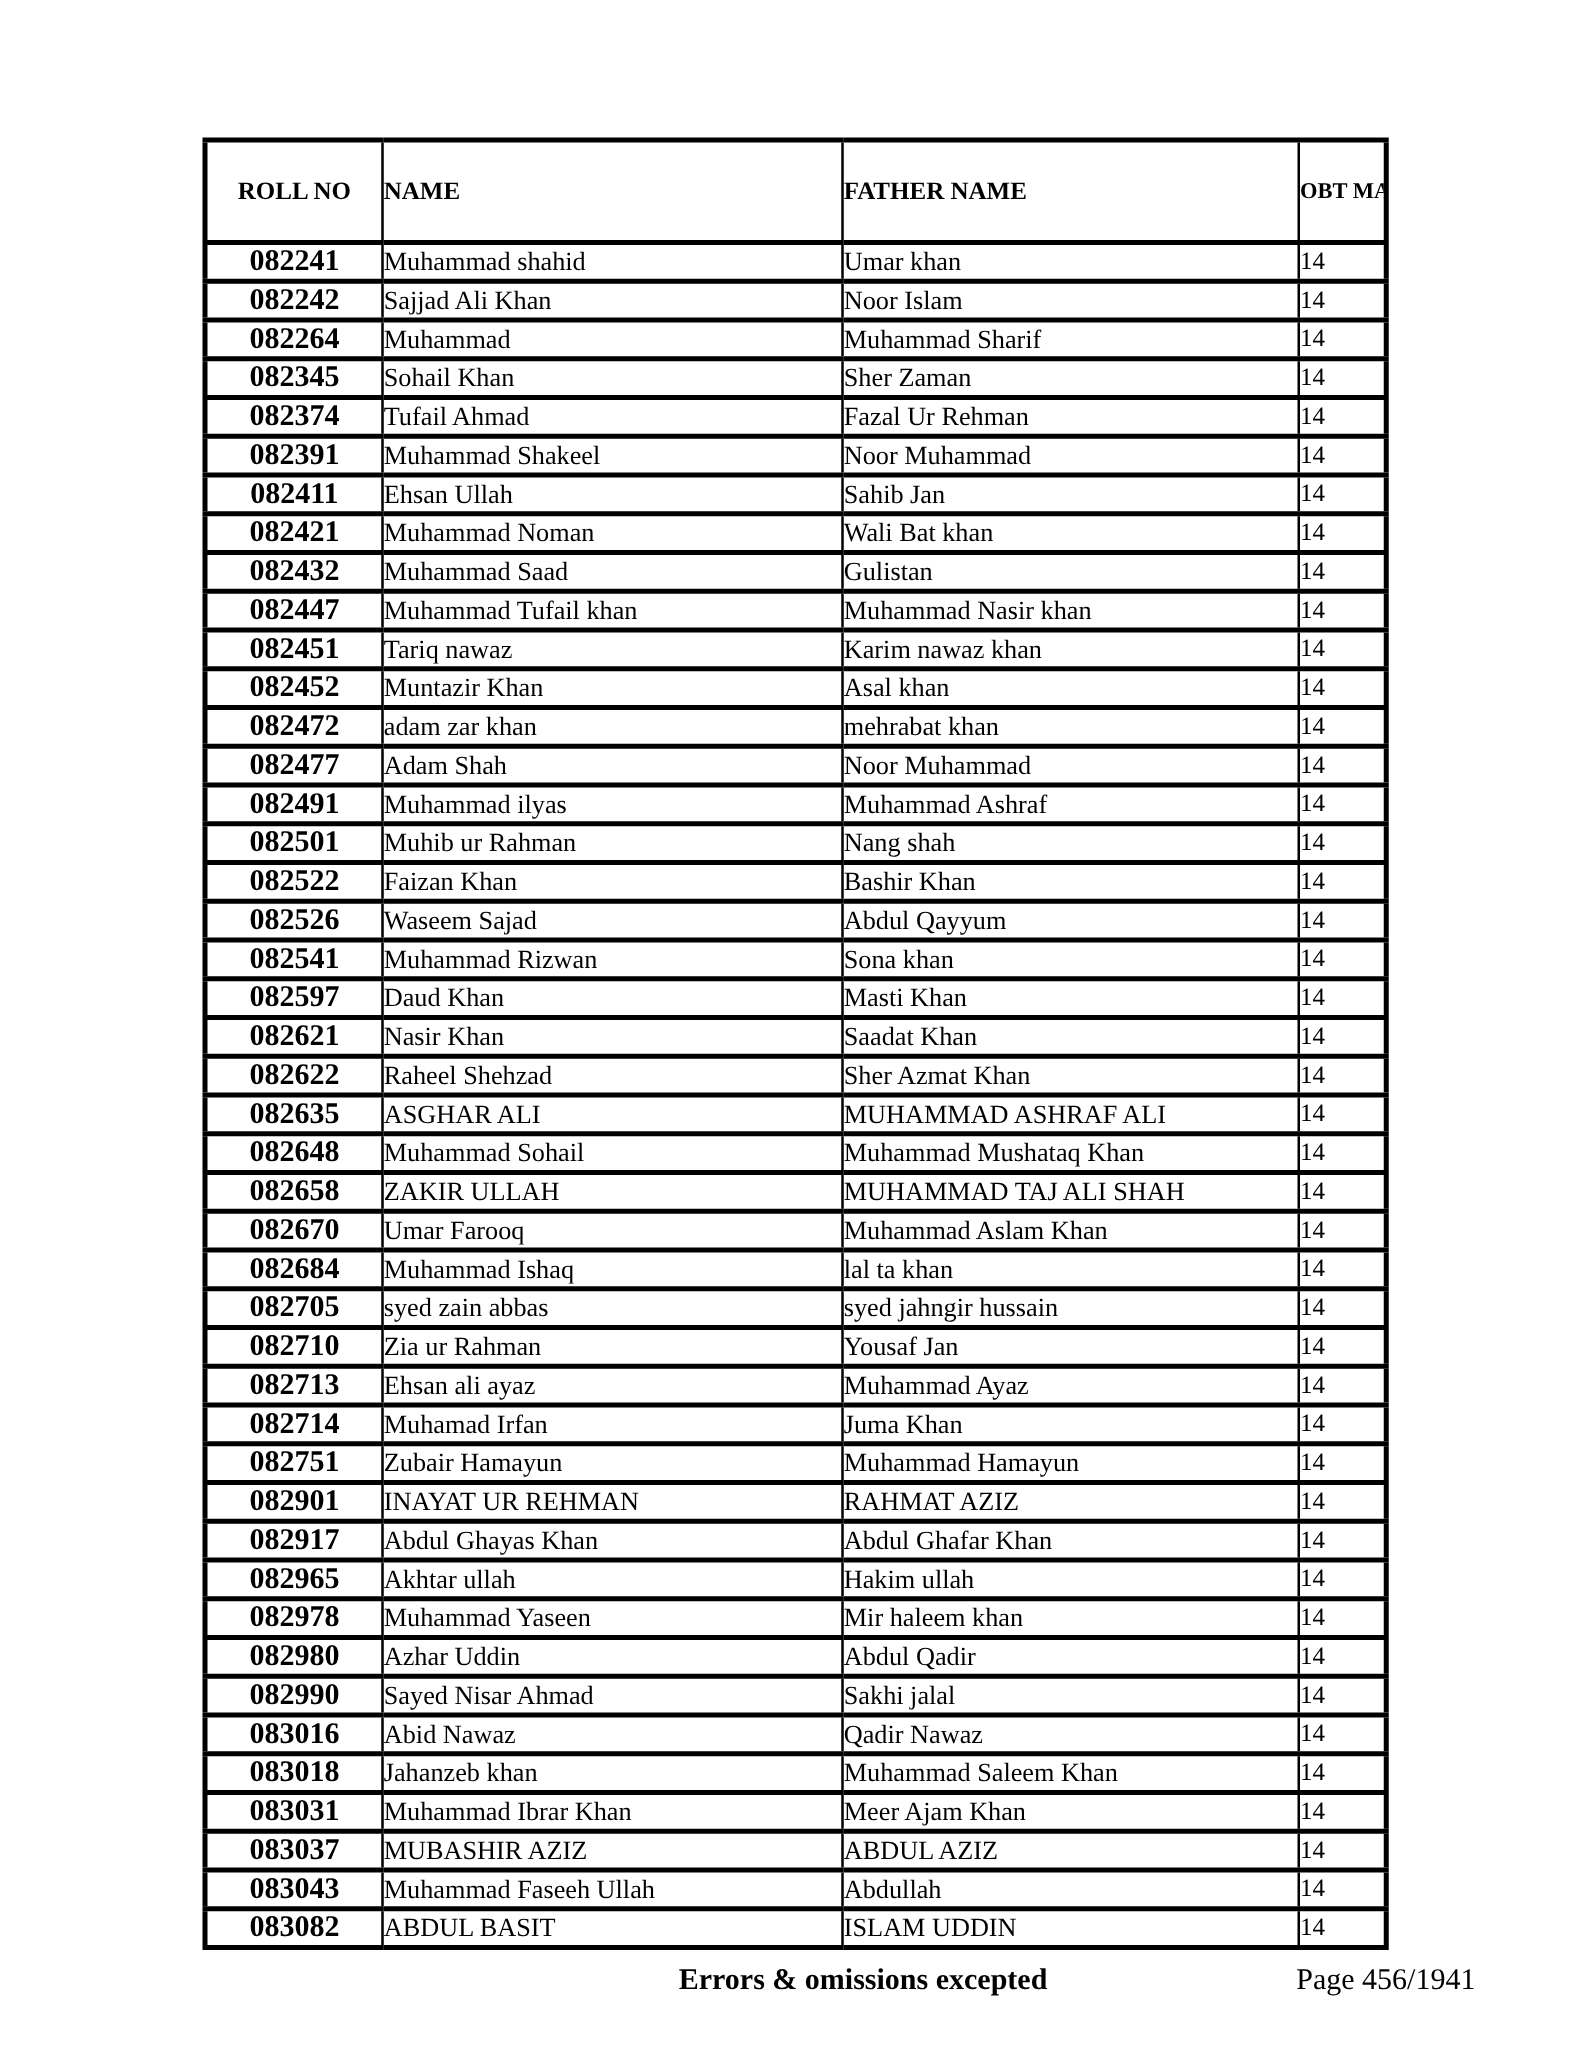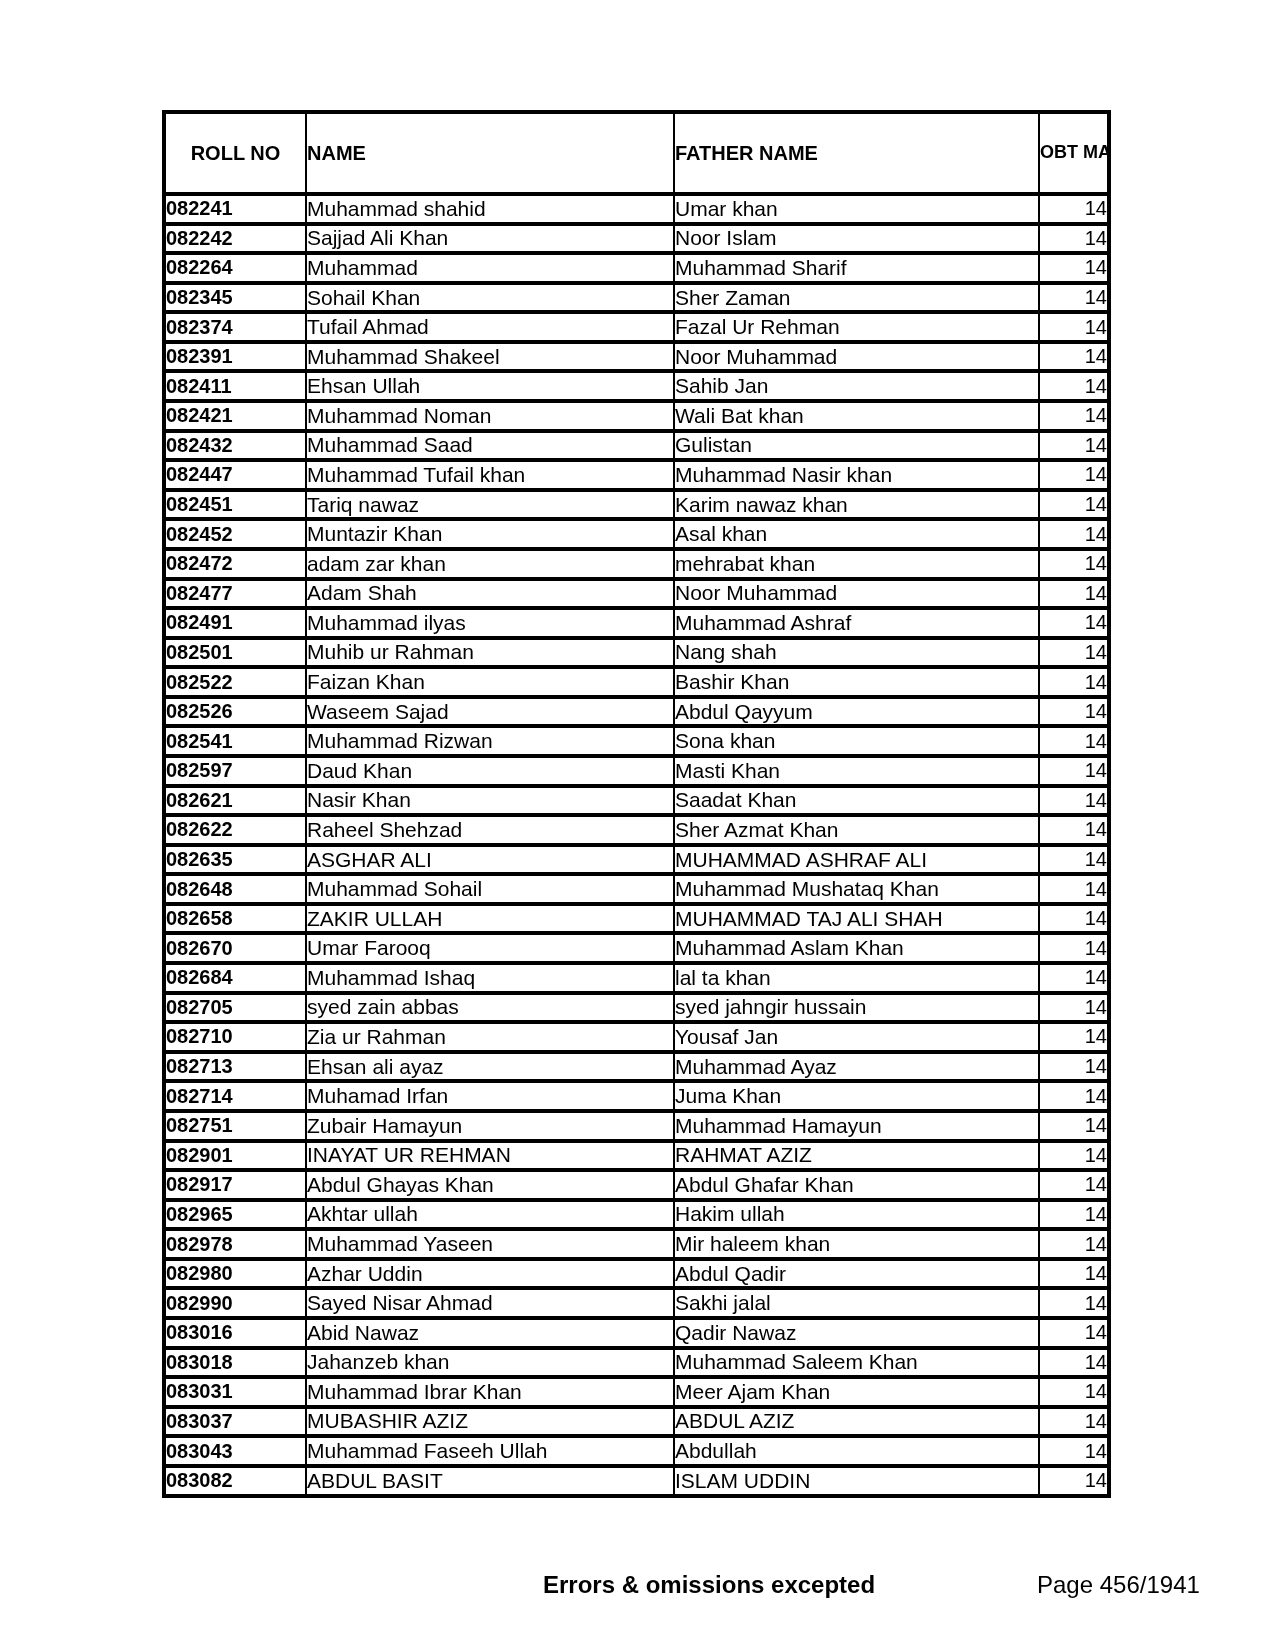--- a/index.html
+++ b/index.html
@@ -6,21 +6,21 @@
     margin: 0;
     padding: 0;
     background: #ffffff;
   }
   .page {
     position: relative;
     width: 1275px;
     height: 1650px;
     background: #ffffff;
     color: #000000;
-    font-family: Liberation Sans, sans-serif;
+    font-family: Liberation Serif, serif;
     overflow: hidden;
   }
   table.results {
     position: absolute;
     left: 162px;
     top: 110px;
     width: 945px;
     height: 1388px;
     border-collapse: collapse;
     table-layout: fixed;
@@ -47,29 +47,29 @@
   th.h-name, th.h-father { padding-left: 5px; }
   th.h-marks {
     text-align: center;
     font-size: 18px;
     white-space: normal;
     line-height: 1.3;
     padding: 0 3px;
   }
   td.c-roll {
     font-weight: bold;
-    text-align: left;
-    font-size: 20px;
+    text-align: center;
+    font-size: 24px;
   }
   td.c-name, td.c-father {
     font-size: 21px;
     padding-left: 5px;
   }
   td.c-marks {
-    text-align: right;
+    text-align: left;
     font-size: 20px;
   }
   .footer-note {
     position: absolute;
     top: 1571px;
     left: 543px;
     font-size: 24px;
     font-weight: bold;
   }
   .footer-page {

